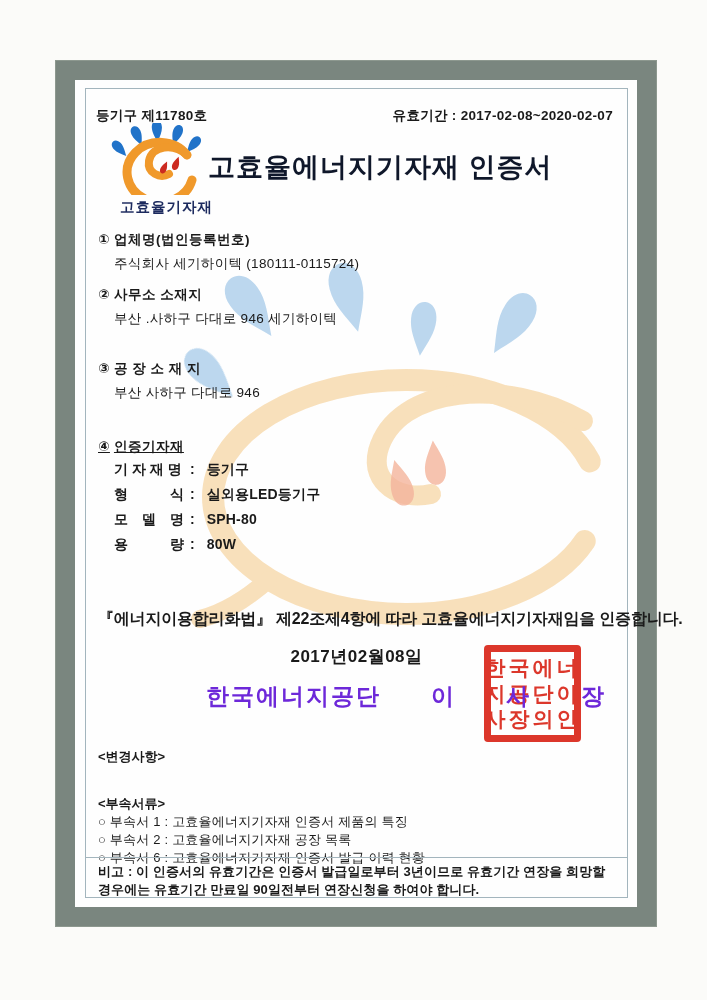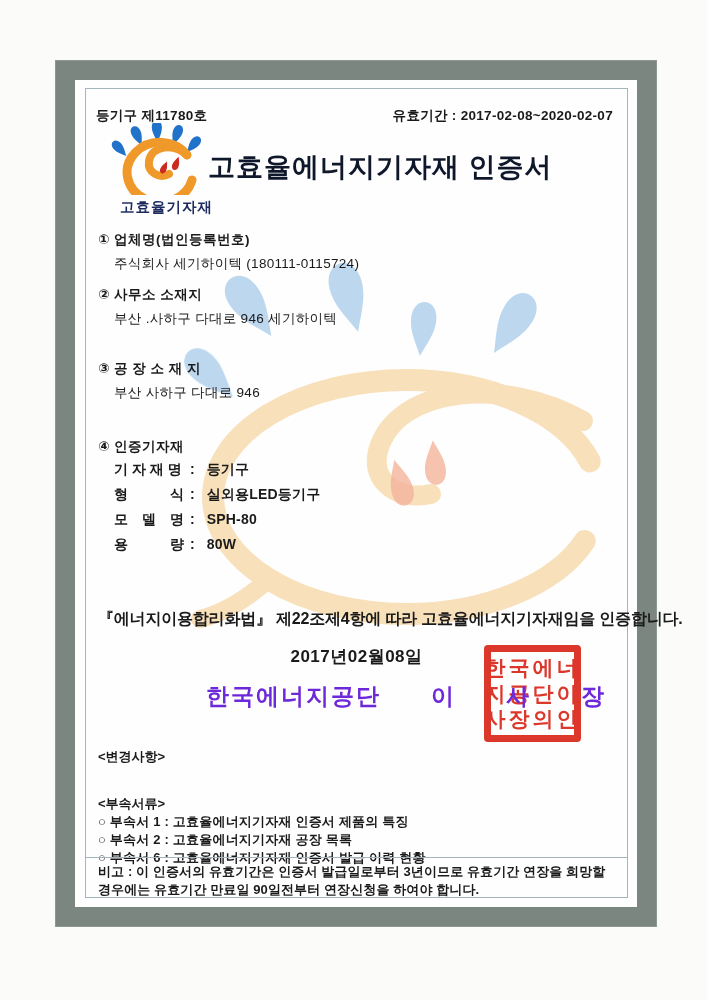--- a/index.html
+++ b/index.html
@@ -29,21 +29,21 @@
 
   .title { left:122px; top:60px; margin:0; font-size:27px; font-weight:bold; color:#0f172a;
     letter-spacing:1px; white-space:nowrap; }
 
   .sec { font-size:13.5px; font-weight:bold; letter-spacing:0.5px; white-space:nowrap; }
   .sec .num { margin-right:4px; }
   .val { font-size:13.5px; font-weight:500; letter-spacing:0.3px; white-space:nowrap; }
   .s1 { left:12px; top:142px; } .v1 { left:28px; top:166px; }
   .s2 { left:12px; top:197px; } .v2 { left:28px; top:221px; }
   .s3 { left:12px; top:271px; } .v3 { left:28px; top:295px; }
-  .s4 { left:12px; top:349px; }
+  .s4 { left:12px; top:349px;text-decoration:underline; }
 
   .eq-row { left:28px; font-size:14px; font-weight:bold; white-space:nowrap; }
   .eq-label { display:inline-block; width:76px; }
   .eq-colon { display:inline-block; margin-right:12px; }
   .eq-value { font-weight:600; letter-spacing:0.2px;margin-top:48px; }
   .r0{top:372px}.r1{top:397px}.r2{top:422px}.r3{top:447px}.r4{top:472px}
 
   .statement { left:12px; top:520px; margin:0; font-size:16px; font-weight:bold;
     letter-spacing:-0.2px; white-space:nowrap; }
 
@@ -57,21 +57,21 @@
     left:398px; top:556px; width:97px; height:97px; box-sizing:border-box;
     border:7px solid #dc372b; border-radius:4px; z-index:2;
     display:flex; flex-direction:column; align-items:center; justify-content:center;
     color:#dc372b; font-weight:bold; font-size:21px; letter-spacing:3px; line-height:1.22;
     background:rgba(255,255,255,0.0);
   }
   .seal div { white-space:nowrap; }
 
   .changes-label { left:12px; top:659px; font-size:13px; font-weight:bold; }
   .attach-label  { left:12px; top:706px; font-size:13px; font-weight:bold; }
-  .attach { left:12px; font-size:13px; font-weight:bold; letter-spacing:0.2px; white-space:nowrap; }
+  .attach { left:12px; font-size:13px; font-weight:normal; letter-spacing:0.2px; white-space:nowrap; }
   .a0{top:724px}.a1{top:742px}.a2{top:760px}
 
   .note-divider { left:-1px; right:-1px; top:768px; height:0; border-top:1px solid #a3b5bd; }
   .note { left:12px; top:774px; width:516px; margin:0; font-size:13px; font-weight:bold;
     line-height:1.35; letter-spacing:0.1px; }
 </style>
 </head>
 <body>
 
 <div class="page">

